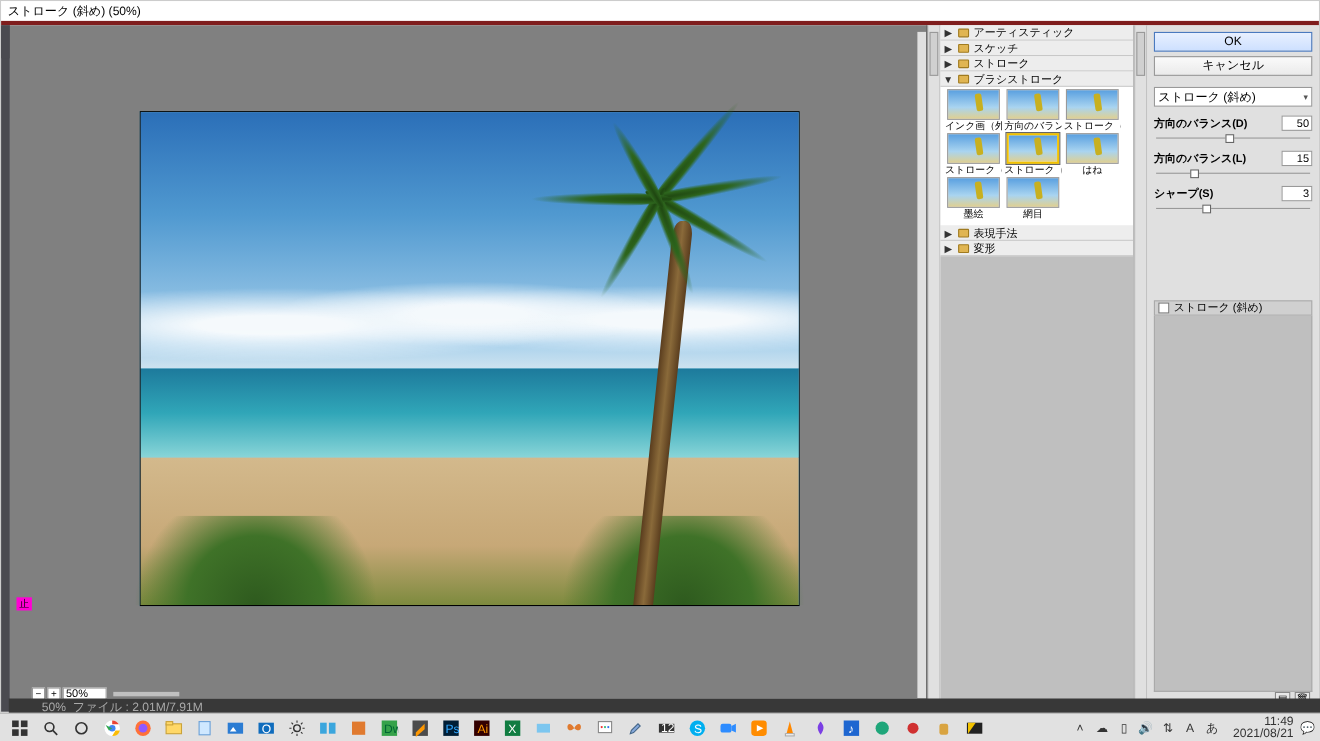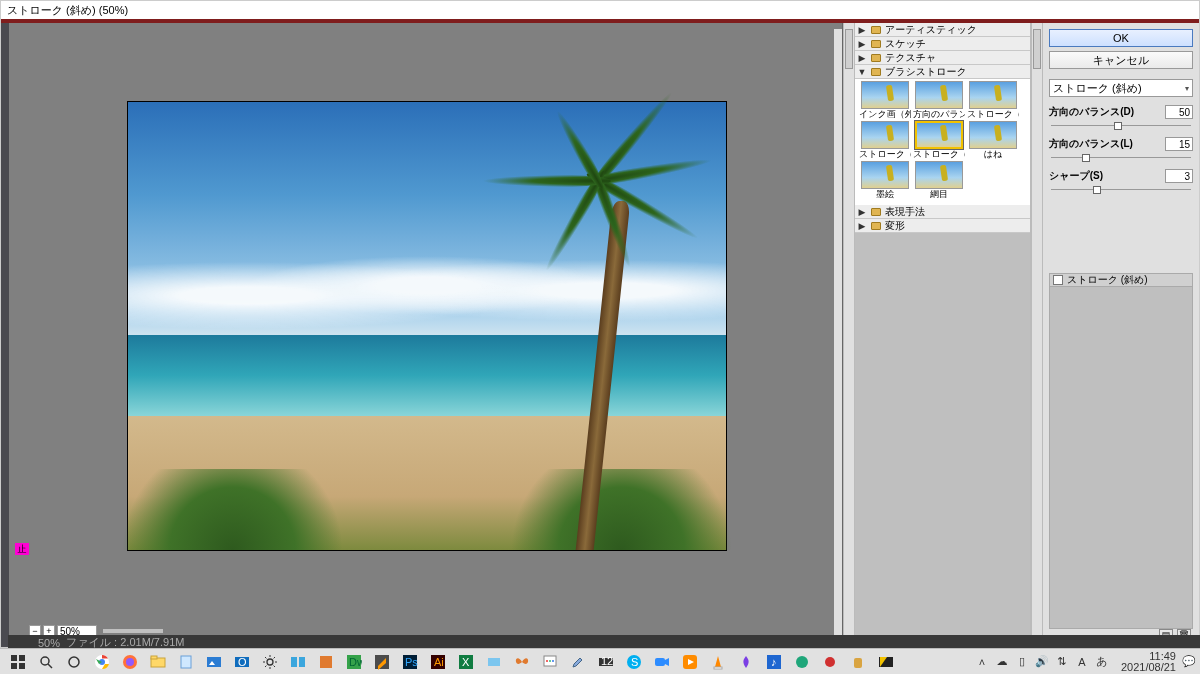--- a/index.html
+++ b/index.html
@@ -152,21 +152,21 @@
         <span class="lbl">アーティスティック</span>
       </div>
       <div class="cat-row">
         <span class="tw">▶</span>
         <span class="folder"></span>
         <span class="lbl">スケッチ</span>
       </div>
       <div class="cat-row">
         <span class="tw">▶</span>
         <span class="folder"></span>
-        <span class="lbl">テクスチャ</span>
+        <span class="lbl">ストローク</span>
       </div>
       <div class="cat-row">
         <span class="tw">▼</span>
         <span class="folder"></span>
         <span class="lbl">ブラシストローク</span>
       </div>
 
       <div class="thumbs">
         <div class="thumb">
             <div class="img"></div>

